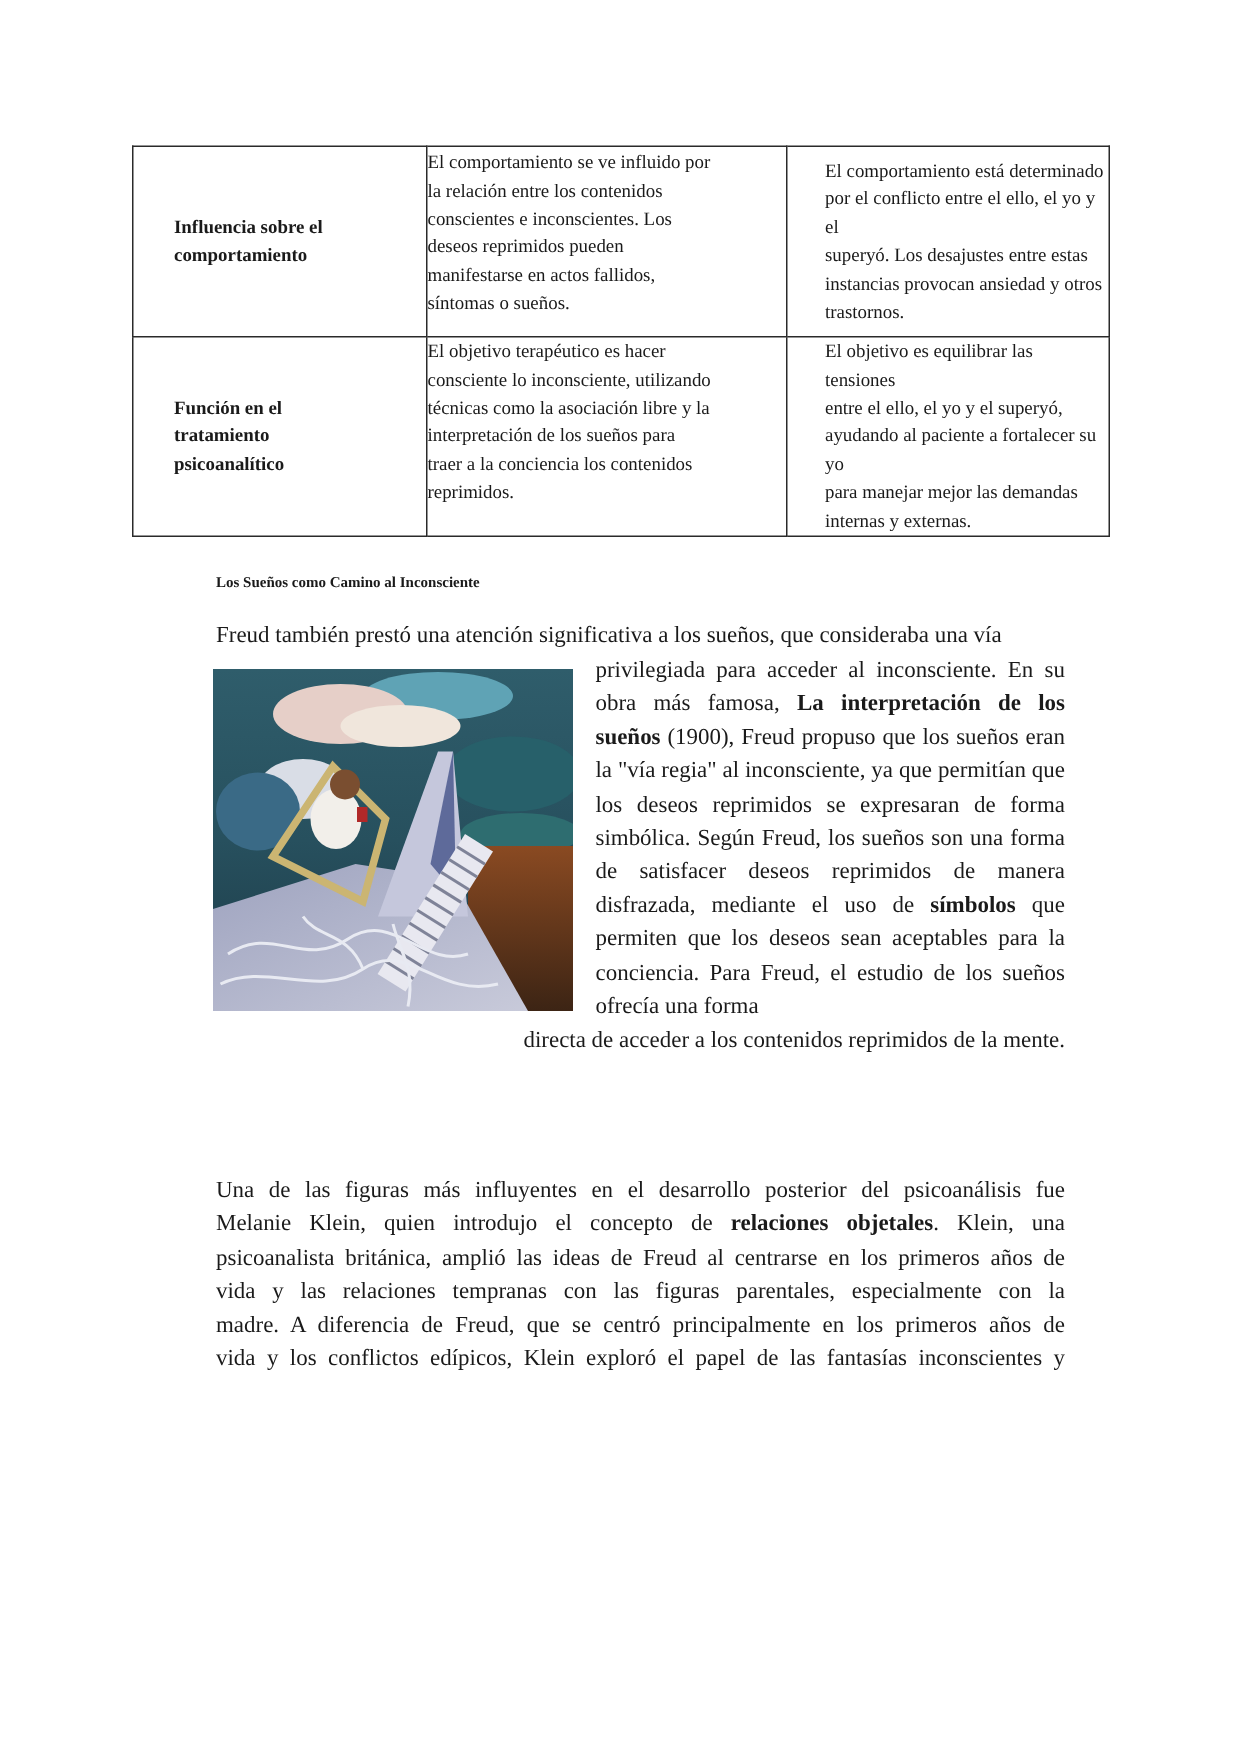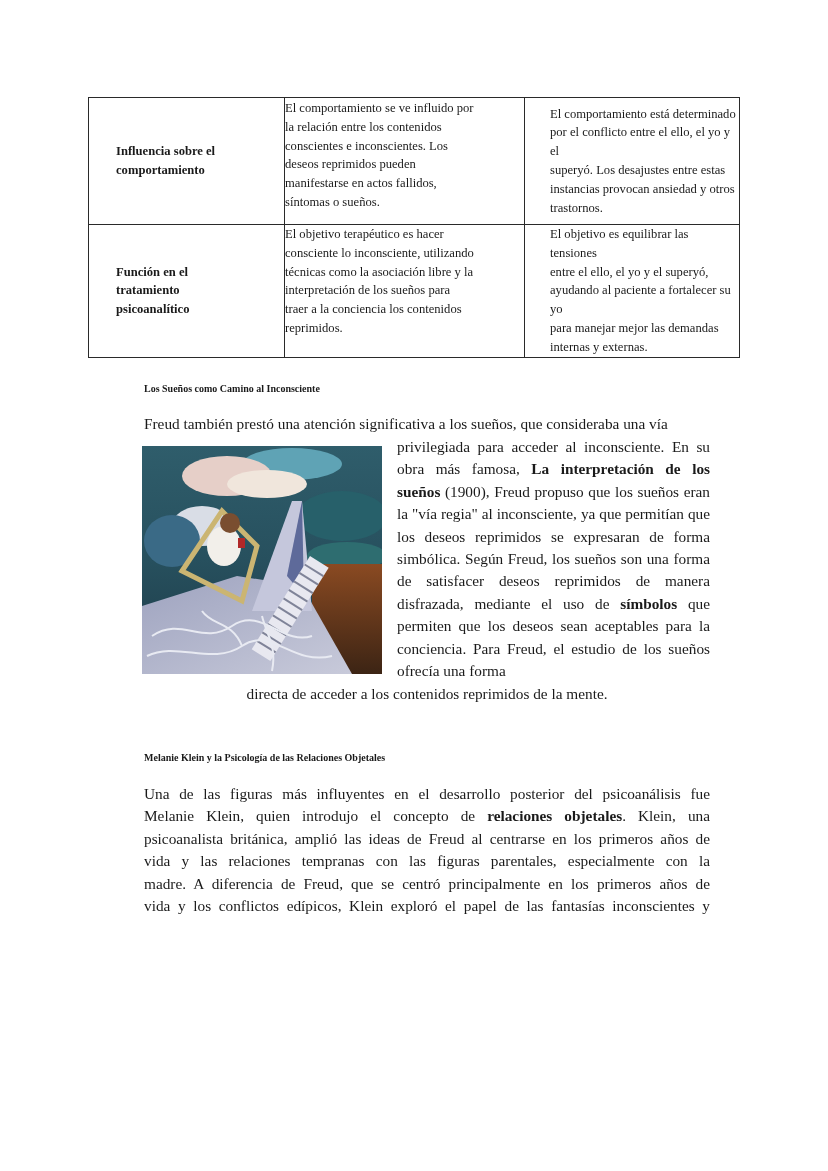--- a/index.html
+++ b/index.html
@@ -19,21 +19,21 @@
   table.cmp tr.r1 td.c2 { vertical-align: top; padding-top: 1px; }
   table.cmp tr.r2 td.c2 { vertical-align: top; padding-top: 0px; }
 
   .h2 { position: absolute; left: 144px; font-weight: bold; font-size: 10px; }
   .para { position: absolute; font-size: 15.3px; line-height: 22.4px; text-align: justify; }
   .para b { font-weight: bold; }
 
   #h-suenos { top: 383px; }
   #p1-line1 { left: 144px; top: 413px; width: 566px; text-align: left; white-space: nowrap; }
   #p1-right { left: 397px; top: 436px; width: 313px; }
-  #p1-last { left: 144px; top: 683px; width: 566px; text-align: center; white-space: nowrap; }
+  #p1-last { left: 144px; top: 683px; width: 566px; text-align: right; white-space: nowrap; }
 
   .painting { position: absolute; left: 142px; top: 446px; width: 240px; height: 228px; overflow: hidden; }
 
   #h-klein { top: 752px; }
   #p2 { left: 144px; top: 783px; width: 566px; }
   #p2 .ln { display: block; text-align: justify; text-align-last: justify; height: 22.4px; }
 </style>
 </head>
 <body>
 
@@ -145,21 +145,20 @@
         <path d="M60 165 C70 180, 90 175, 100 200"></path>
         <path d="M120 170 C125 190, 135 200, 130 225"></path>
       </g>
     </svg>
   </div>
 
   <div class="para" id="p1-right"><span>privilegiada para acceder al inconsciente. En su obra más famosa, </span><b>La interpretación de los sueños</b><span> (1900), Freud propuso que los sueños eran la "vía regia" al inconsciente, ya que permitían que los deseos reprimidos se expresaran de forma simbólica. Según Freud, los sueños son una forma de satisfacer deseos reprimidos de manera disfrazada, mediante el uso de </span><b>símbolos</b><span> que permiten que los deseos sean aceptables para la conciencia. Para Freud, el estudio de los sueños ofrecía una forma</span></div>
 
   <div class="para" id="p1-last">directa de acceder a los contenidos reprimidos de la mente.</div>
 
-  <div class="h2" id="h-klein">Melanie Klein y la Psicología de las Relaciones Objetales</div>
 
   <div class="para" id="p2">
     <span class="ln"><span>Una de las figuras más influyentes en el desarrollo posterior del psicoanálisis fue</span></span>
     <span class="ln"><span>Melanie Klein, quien introdujo el concepto de </span><b>relaciones objetales</b><span>. Klein, una</span></span>
     <span class="ln"><span>psicoanalista británica, amplió las ideas de Freud al centrarse en los primeros años de</span></span>
     <span class="ln"><span>vida y las relaciones tempranas con las figuras parentales, especialmente con la</span></span>
     <span class="ln"><span>madre. A diferencia de Freud, que se centró principalmente en los primeros años de</span></span>
     <span class="ln"><span>vida y los conflictos edípicos, Klein exploró el papel de las fantasías inconscientes y</span></span>
   </div>
 

